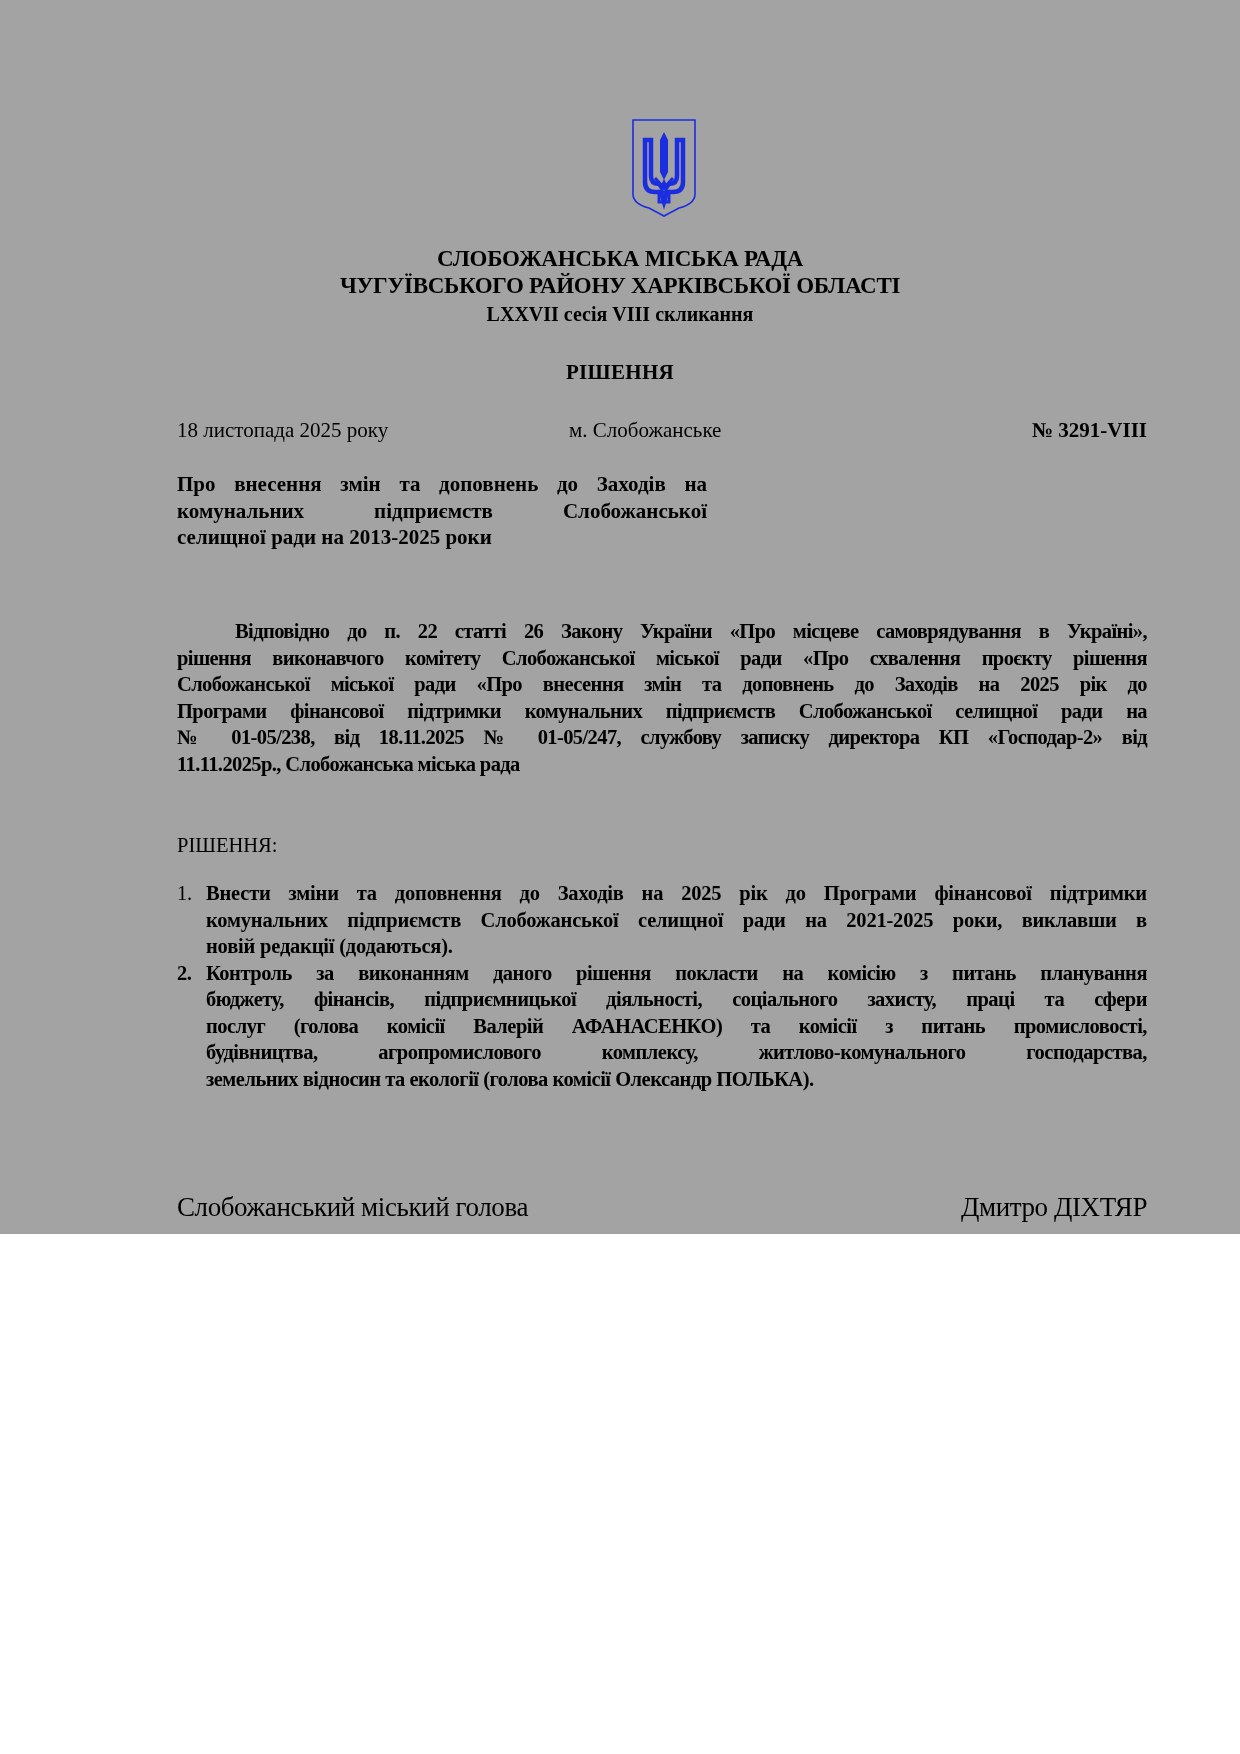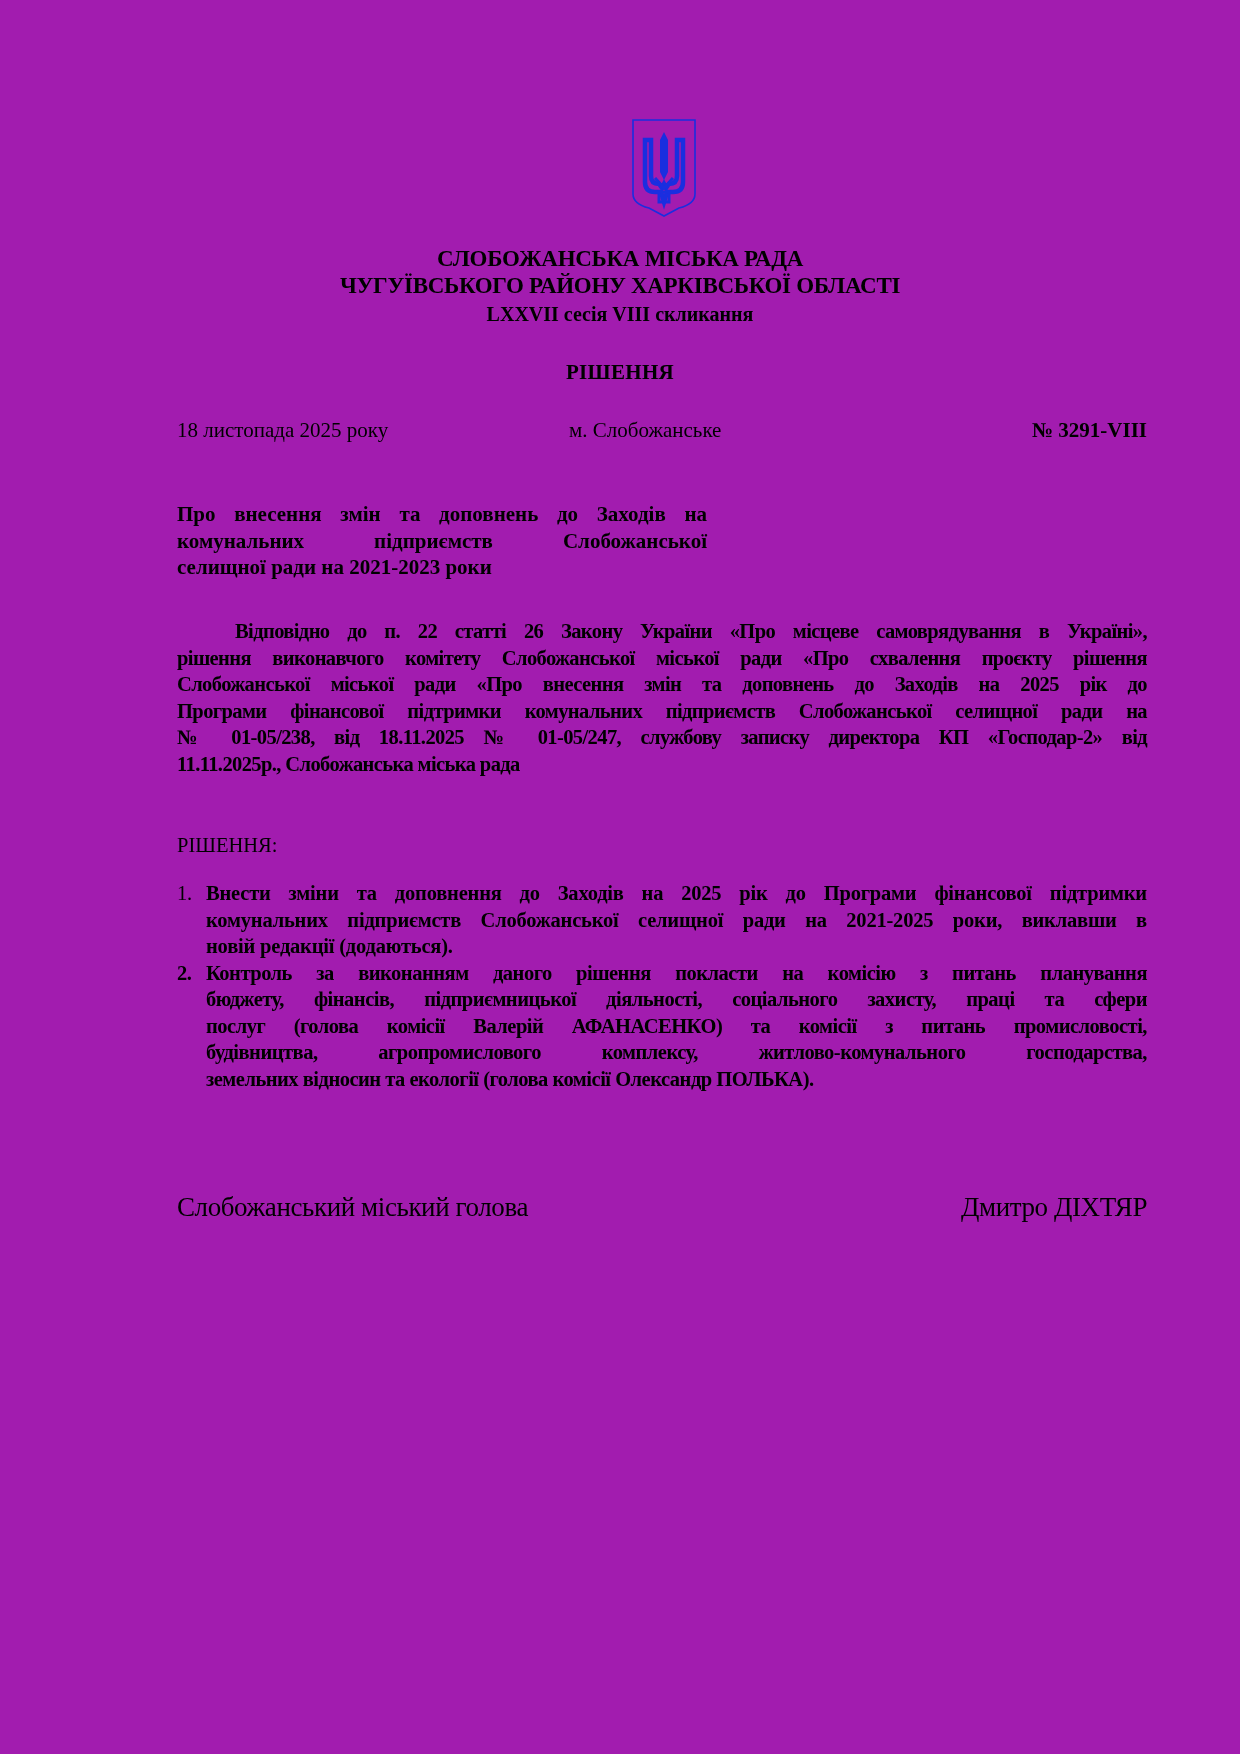--- a/index.html
+++ b/index.html
@@ -12,22 +12,22 @@
       height: 1754px;
       position: relative;
       font-family: "Liberation Serif", "DejaVu Serif", serif;
       color: #000000;
       overflow: hidden;
     }
     .page {
       position: absolute;
       left: 0; top: 0;
       width: 1240px;
-      height: 1754px;
-      background: #a21caf;
+      height: 1234px;
+      background: #a3a3a3;
     }
     .emblem {
       position: absolute;
       left: 631px;
       top: 118px;
       width: 66px;
       height: 100px;
     }
     .header-block {
       position: absolute;
@@ -71,21 +71,21 @@
       font-size: 21px;
       line-height: 26px;
     }
     .meta-row .date { position: absolute; left: 0; }
     .meta-row .place { position: absolute; left: 392px; }
     .meta-row .number { position: absolute; right: 0; font-weight: bold; }
 
     .subject {
       position: absolute;
       left: 177px;
-      top: 501px;
+      top: 471px;
       width: 530px;
       font-size: 21px;
       font-weight: bold;
       line-height: 26.5px;
       text-align: justify;
       text-align-last: left;
     }
     .subject span { display: block; text-align: justify; text-align-last: justify; }
     .subject span.last { text-align-last: left; }
 
@@ -180,21 +180,21 @@
 
   <div class="meta-row">
     <span class="date">18 листопада 2025 року</span>
     <span class="place">м. Слобожанське</span>
     <span class="number">№ 3291-VIII</span>
   </div>
 
   <div class="subject">
     <span>Про внесення змін та доповнень до  Заходів на</span>
     <span>комунальних підприємств Слобожанської</span>
-    <span class="last">селищної ради на 2021-2023 роки</span>
+    <span class="last">селищної ради на 2013-2025 роки</span>
   </div>
 
   <div class="preamble">
     <span class="line first">Відповідно до п. 22 статті  26 Закону України «Про місцеве самоврядування в Україні»,</span>
     <span class="line">рішення виконавчого комітету Слобожанської міської ради «Про схвалення проєкту рішення</span>
     <span class="line">Слобожанської міської ради «Про внесення змін та доповнень до Заходів на 2025 рік до</span>
     <span class="line">Програми фінансової підтримки комунальних підприємств Слобожанської селищної ради на</span>
     <span class="line">№ 01-05/238, від 18.11.2025 № 01-05/247, службову записку директора  КП «Господар-2» від</span>
     <span class="line last">11.11.2025р., Слобожанська міська рада</span>
   </div>

